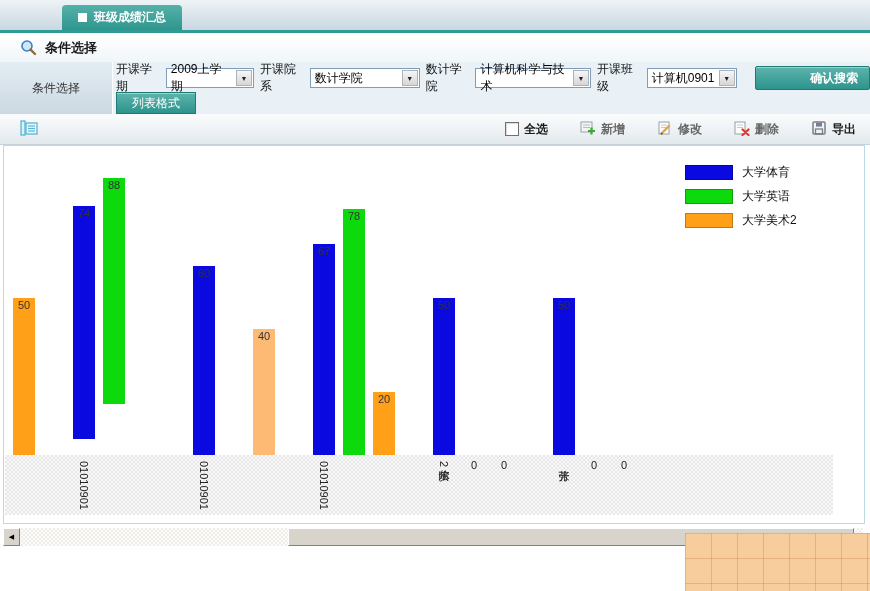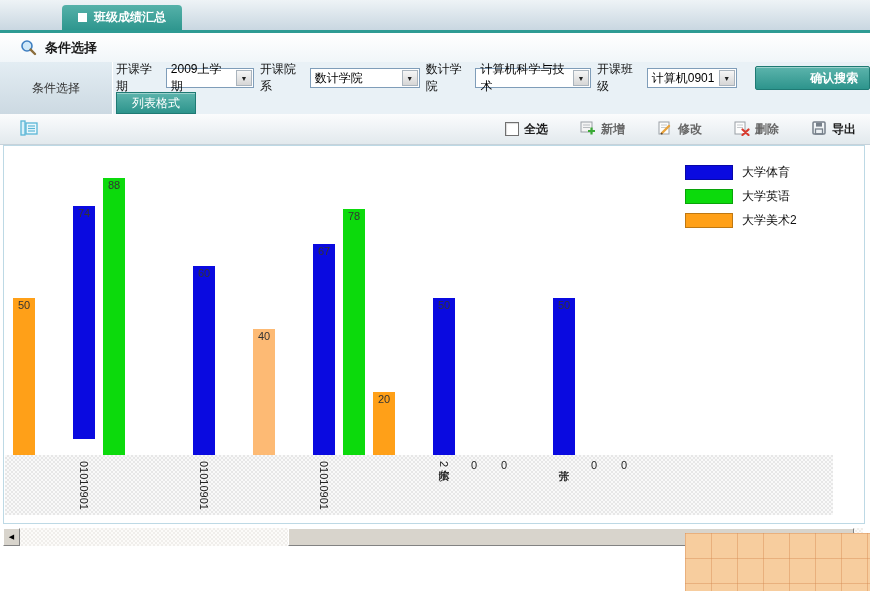--- a/index.html
+++ b/index.html
@@ -219,21 +219,21 @@
       </div>
       <div class="bar" style="left: 309px; width: 22px; top: 98px; height: 211px; background: rgb(10, 10, 224);">
         <span class="bar-label">67</span>
       </div>
       <div class="bar" style="left: 429px; width: 22px; top: 152px; height: 157px; background: rgb(10, 10, 224);">
         <span class="bar-label">50</span>
       </div>
       <div class="bar" style="left: 549px; width: 22px; top: 152px; height: 157px; background: rgb(10, 10, 224);">
         <span class="bar-label">50</span>
       </div>
-      <div class="bar" style="left: 99px; width: 22px; top: 32px; height: 277px; background: rgb(12, 218, 12);">
+      <div class="bar" style="left: 99px; width: 22px; top: 32px; height: 226px; background: rgb(12, 218, 12);">
         <span class="bar-label">88</span>
       </div>
       <div class="bar" style="left: 339px; width: 22px; top: 63px; height: 246px; background: rgb(12, 218, 12);">
         <span class="bar-label">78</span>
       </div>
       <span class="zero-label" style="left: 459px; top: 313px;">0</span>
       <span class="zero-label" style="left: 579px; top: 313px;">0</span>
       <div class="bar" style="left: 249px; width: 22px; top: 183px; height: 126px; background: #fdba74;">
         <span class="bar-label">40</span>
       </div>

